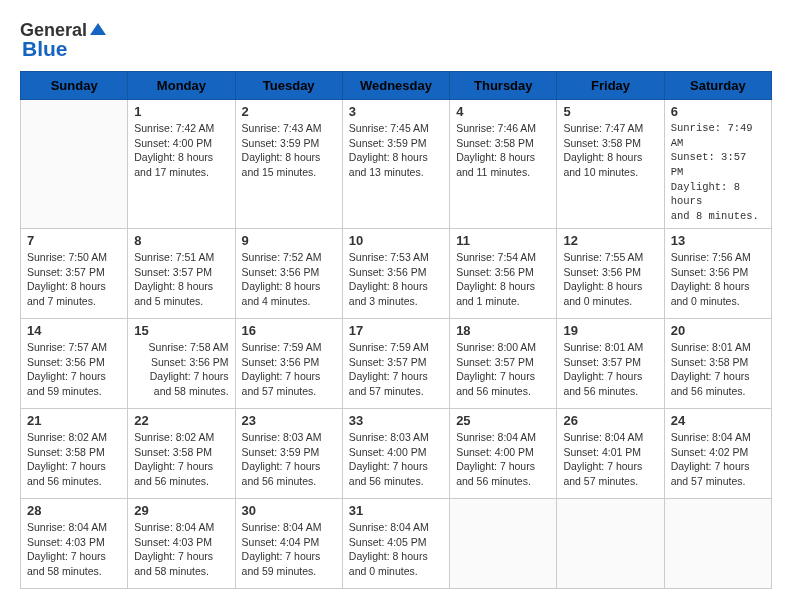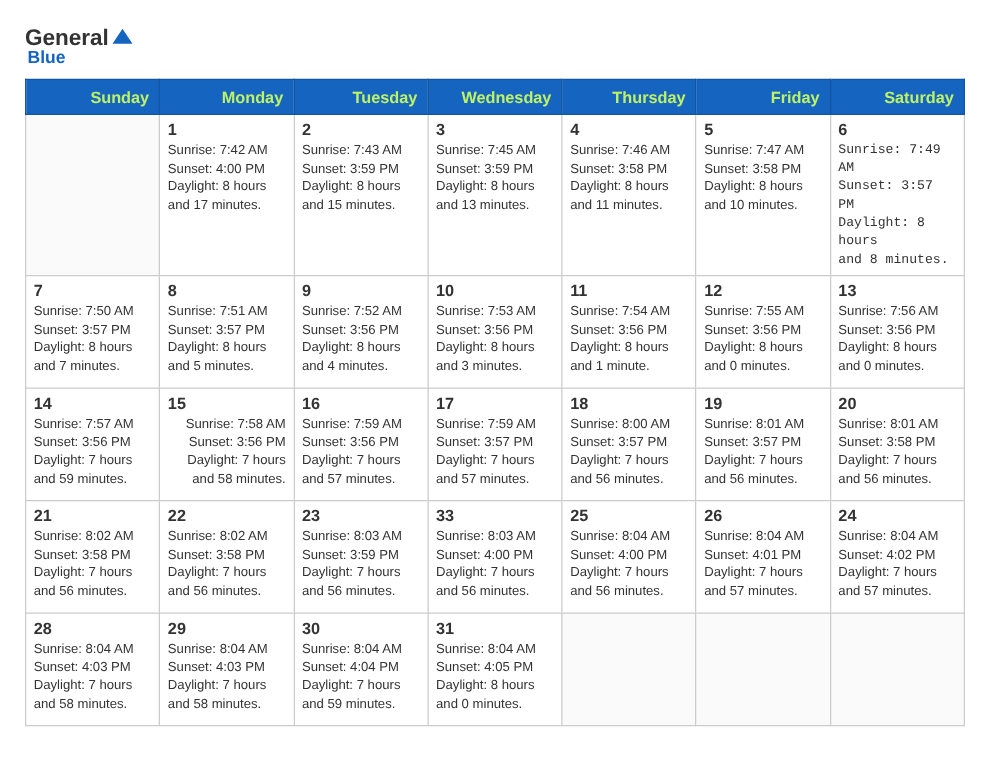--- a/index.html
+++ b/index.html
@@ -25,25 +25,25 @@
     .title-section {
       text-align: right;
     }
     .calendar {
       width: 100%;
       border-collapse: collapse;
       border: 1px solid #ccc;
     }
     .calendar th {
       background-color: #1565c0;
-      color: #bef264;
+      color: #000000;
       padding: 6px 8px;
       font-size: 13px;
       font-weight: bold;
-      text-align: right;
+      text-align: center;
       border: 1px solid #1255a0;
     }
     .calendar td {
       border: 1px solid #ccc;
       vertical-align: top;
       padding: 4px 6px;
       font-size: 11px;
       color: #333;
       width: 107px;
       min-height: 90px;
@@ -68,21 +68,21 @@
 <body>
 
 <div class="header">
   <div class="logo">
     <div style="display:flex;align-items:center;">
       <span style="font-size:18px;font-weight:bold;color:#333;">General</span>
       <svg width="20" height="20" viewBox="0 0 20 20" style="margin: 0 1px;">
         <polygon points="10,2 18,14 2,14" fill="#1565c0"></polygon>
       </svg>
     </div>
-    <span style="font-size:14px;font-weight:bold;color:#1565c0;margin-top:-4px;margin-left:2px;">Blue</span>
+    <span style="font-size:21px;font-weight:bold;color:#1565c0;margin-top:-4px;margin-left:2px;">Blue</span>
   </div>
   <div class="title-section">
   </div>
 </div>
 
 <table class="calendar">
   <thead>
     <tr>
     <th>Sunday</th>
         <th>Monday</th>

